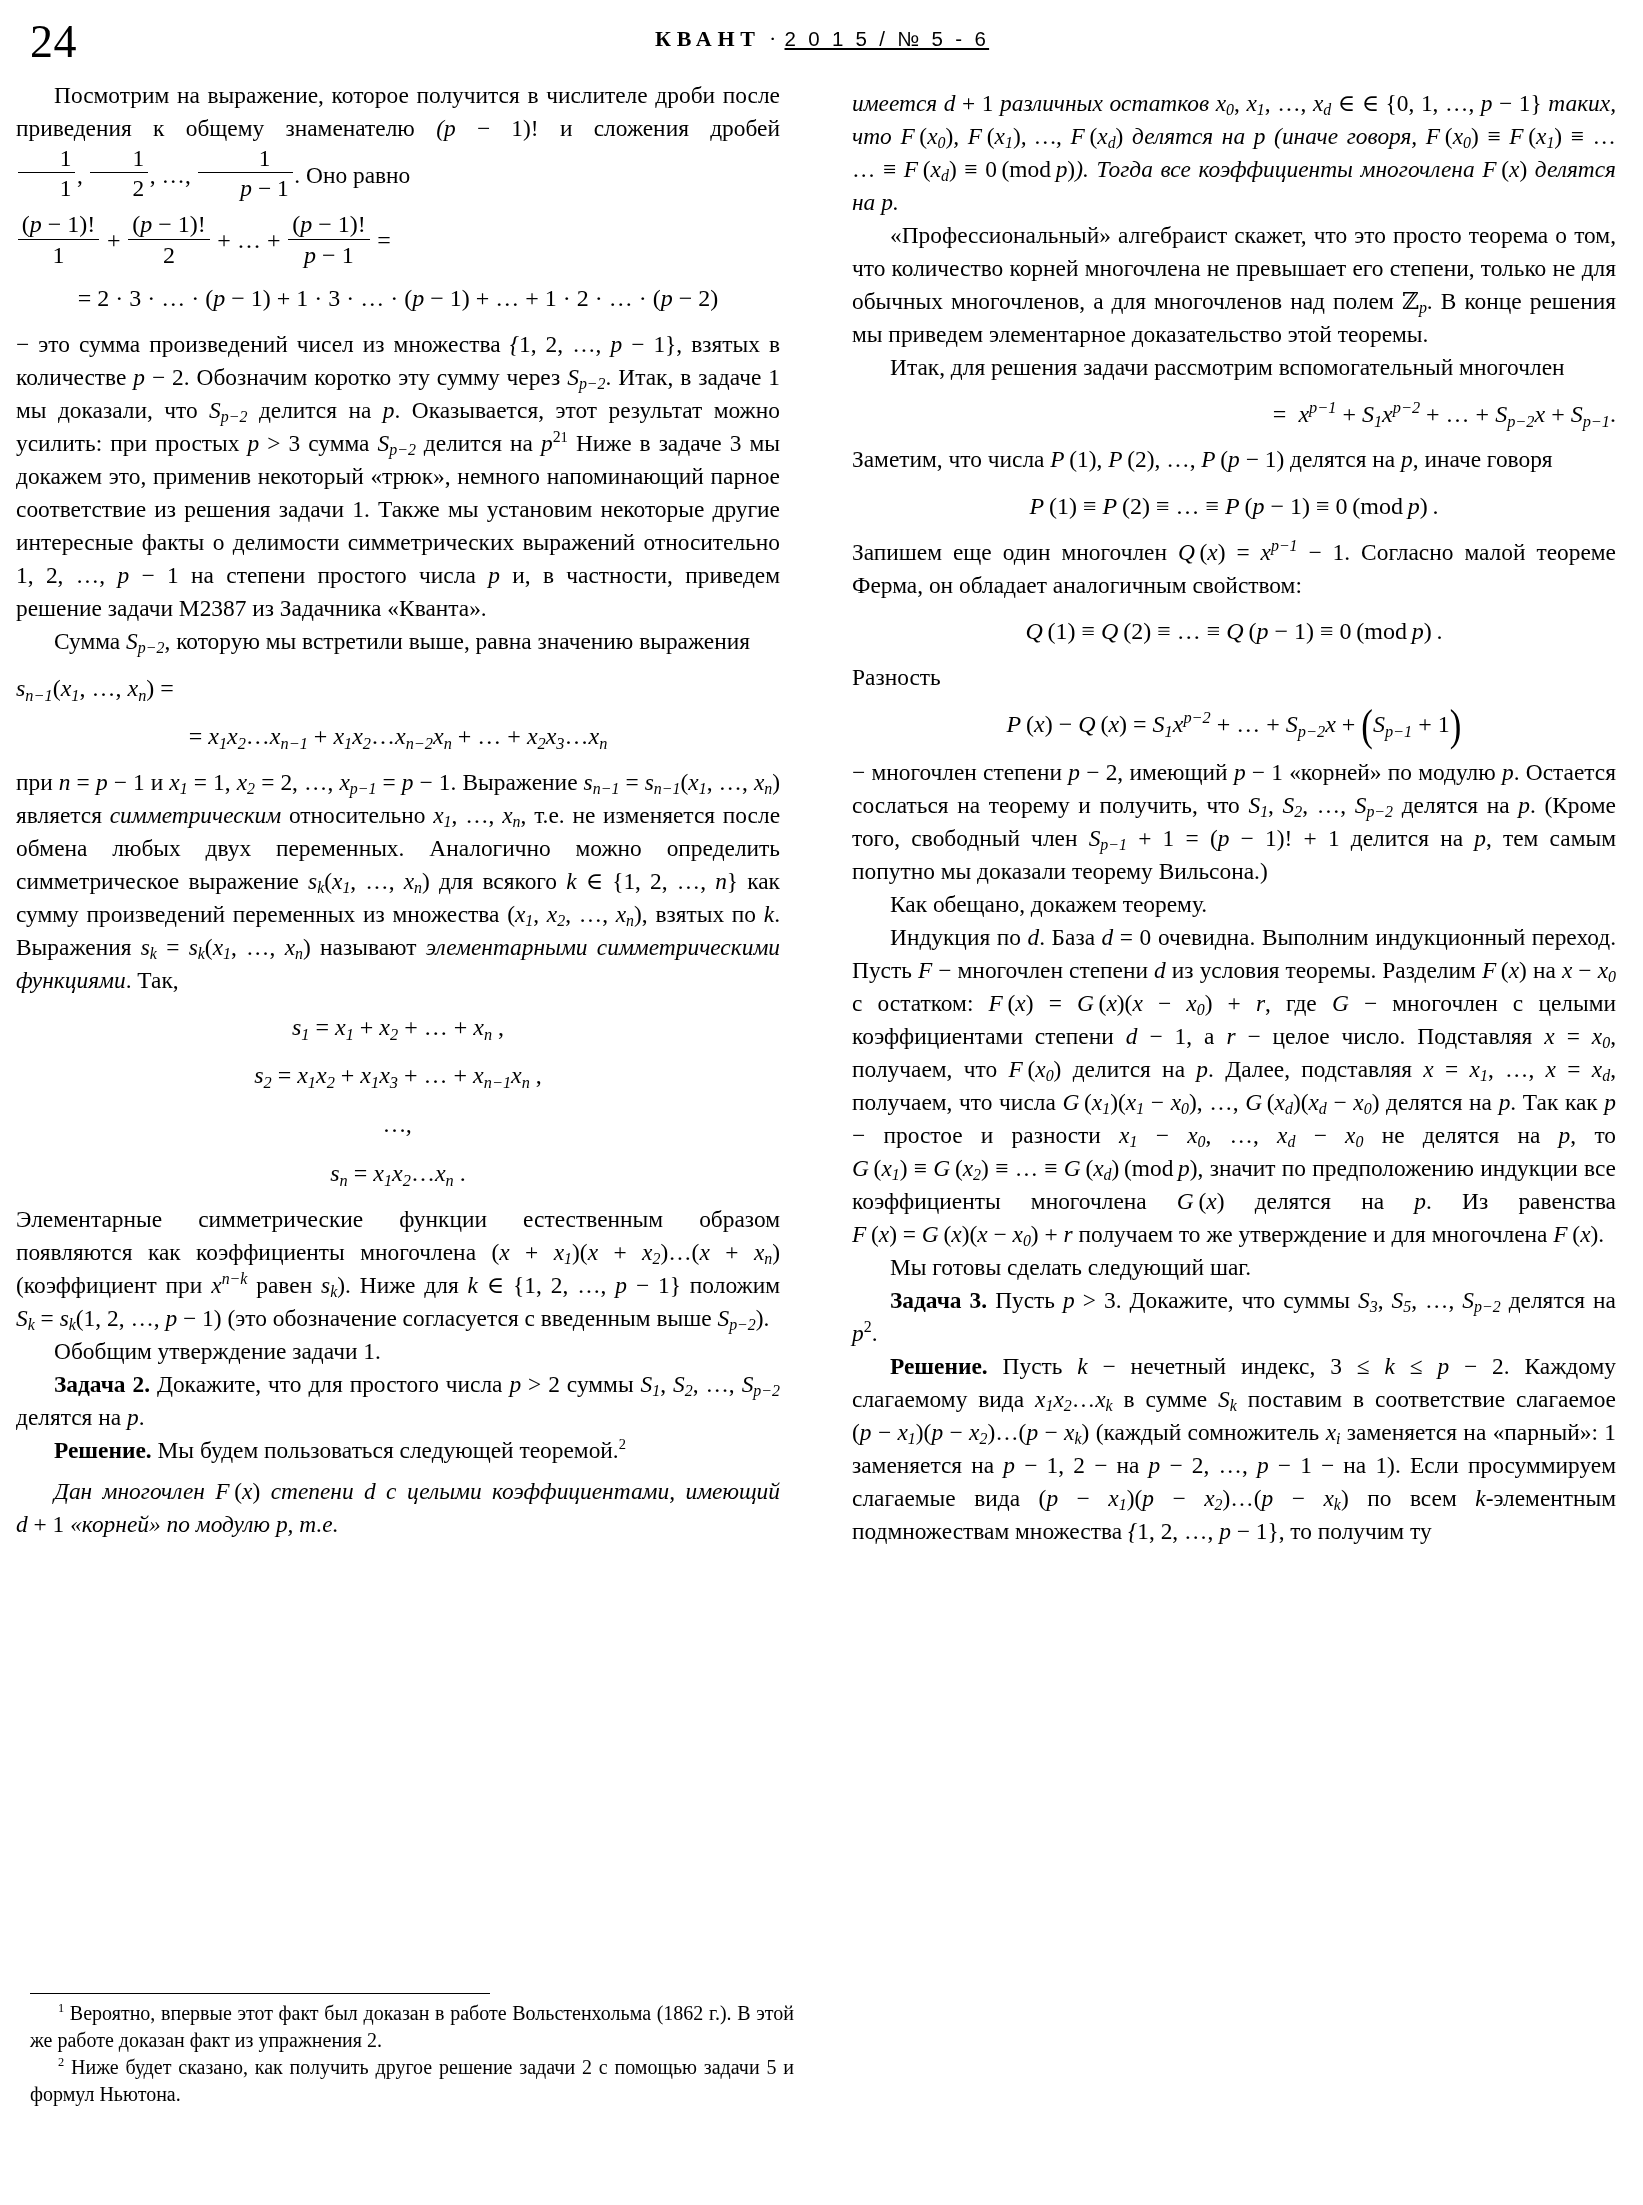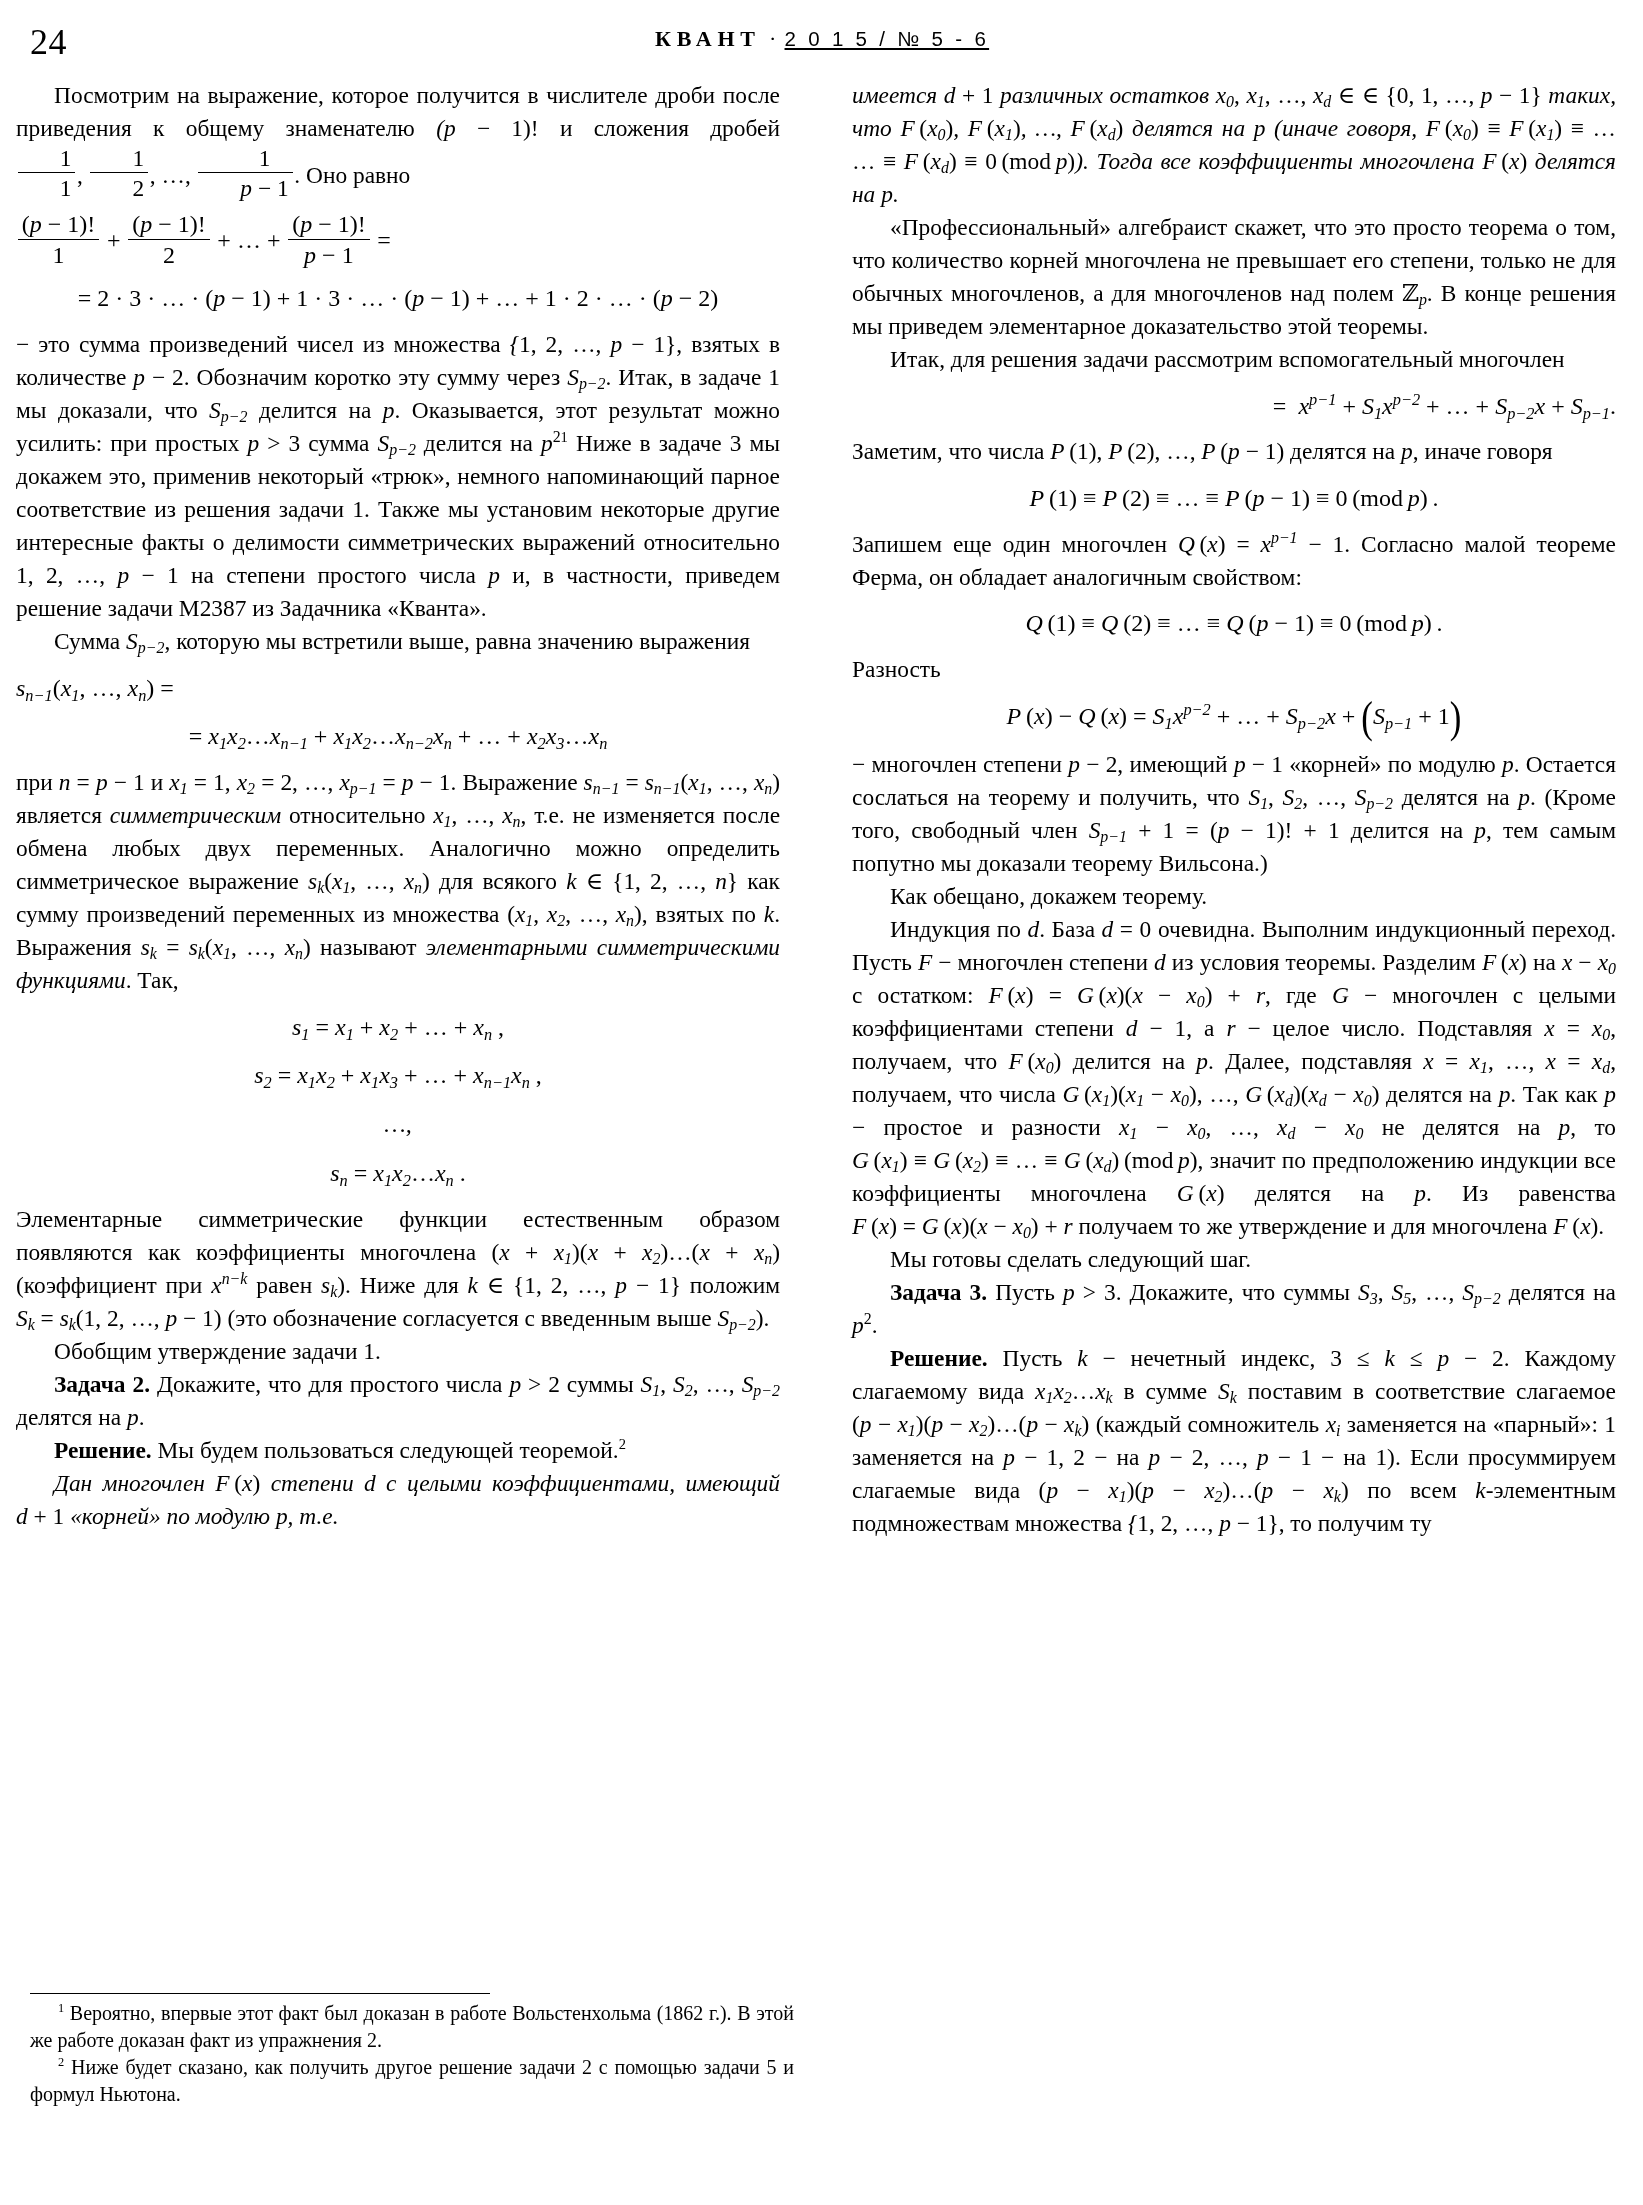--- a/index.html
+++ b/index.html
@@ -29,21 +29,21 @@
   
   .runhead {
     position: absolute;
     left: 0; top: 23px;
     width: 1644px;
     height: 38px;
   }
   .folio {
     position: absolute;
     left: 30px; top: 0px;
-    font-size: 36px;
+    font-size: 46px;
     line-height: 38px;
     letter-spacing: 0.4px;
     font-family: "Liberation Serif", serif;
   }
   .runhead-title {
     position: absolute;
     left: 0; top: 3.3px;
     width: 1644px;
     text-align: center;
     font-size: 22px;
@@ -77,21 +77,21 @@
   }
   .col-left  { left: 16px; }
   .col-right { left: 852px; }
 
   p {
     margin: 0;
     text-indent: 38px;
     text-align: justify;
   }
   p.noind { text-indent: 0; }
-  p.it { font-style: italic; }
+  p.it { font-style: italic; margin-top: 8px; }
 
   
   .math {
     font-family: "Liberation Serif", "DejaVu Serif", serif;
     font-style: italic;
     white-space: nowrap;
   }
   .math .up { font-style: normal; }
 
   .disp {

